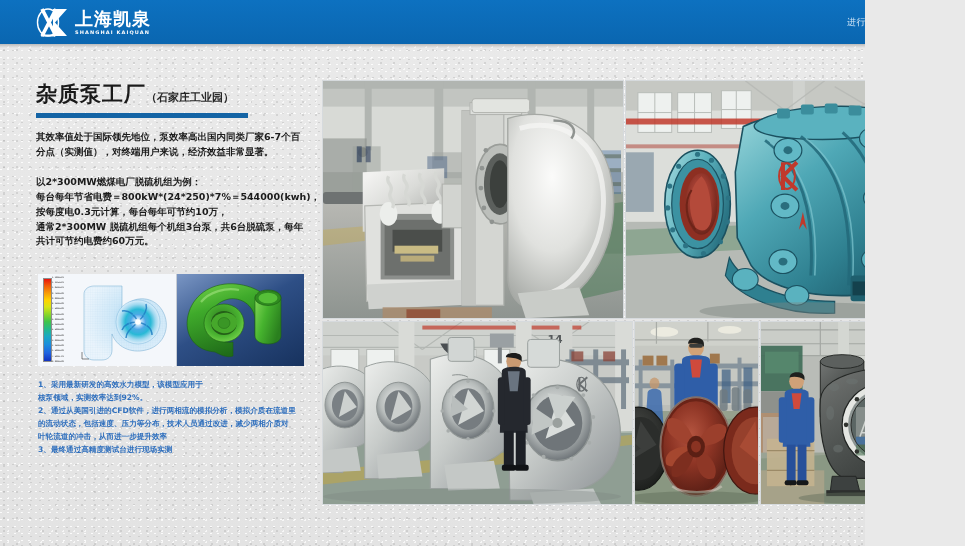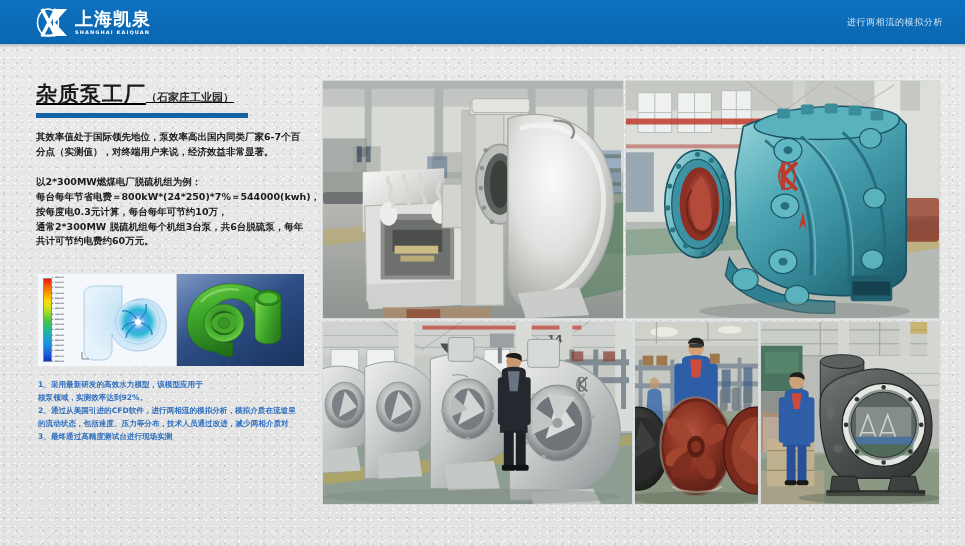--- a/index.html
+++ b/index.html
@@ -9,21 +9,21 @@
   body {
     width: 965px;
     height: 546px;
     overflow: hidden;
     font-family: "DejaVu Sans", "Liberation Sans", sans-serif;
     background: #e9e9e9;
   }
 
   #slide {
     position: relative;
-    width: 965px;
+    width: 865px;
     height: 546px;
     background-color: #e6e6e6;
     background-image:
       radial-gradient(circle at 12% 22%, rgba(255,255,255,0.85) 0 1px, transparent 1px),
       radial-gradient(circle at 44% 62%, rgba(170,170,170,0.38) 0 1px, transparent 1px),
       radial-gradient(circle at 76% 30%, rgba(255,255,255,0.7) 0 1px, transparent 1px),
       radial-gradient(circle at 30% 85%, rgba(160,160,160,0.3) 0 1px, transparent 1px),
       linear-gradient(#eaeaea, #e3e3e3);
     background-size: 7px 7px, 9px 9px, 11px 11px, 13px 13px, 100% 100%;
     overflow: hidden;
@@ -91,21 +91,20 @@
 
   
   #left-col {
     position: absolute;
     left: 36px; top: 80px;
     width: 285px;
   }
   #title-row {
     display: flex;
     align-items: baseline;
-    text-decoration: underline;
   }
   #page-title {
     font-size: 21px;
     font-weight: bold;
     color: #1a1a1a;
     letter-spacing: 1px;
   }
   #page-subtitle {
     font-size: 11px;
     font-weight: bold;
@@ -384,20 +383,21 @@
         <path d="M20 24 C28 14 45 9 58 12" stroke="#a9e887" stroke-width="2.2" fill="none" opacity="0.55"></path>
       </svg>
     </div>
   </div>
 
   <div id="footnotes">
     <span>1、采用最新研发的高效水力模型，该模型应用于</span>
     <span>核泵领域，实测效率达到92%。</span>
     <span>2、通过从美国引进的CFD软件，进行两相流的模拟分析，模拟介质在流道里</span>
     <span>的流动状态，包括速度、压力等分布，技术人员通过改进，减少两相介质对</span>
+    <span>叶轮流道的冲击，从而进一步提升效率</span>
     <span>3、最终通过高精度测试台进行现场实测</span>
   </div>
 
   <div id="photos">
 
     <div class="photo" id="photo-white-pump">
       <svg viewBox="0 0 302 239" preserveAspectRatio="xMidYMid slice">
         <defs>
           <linearGradient id="wfloor" x1="0" y1="0" x2="0" y2="1">
             <stop offset="0%" stop-color="#b9b9b4"></stop>

